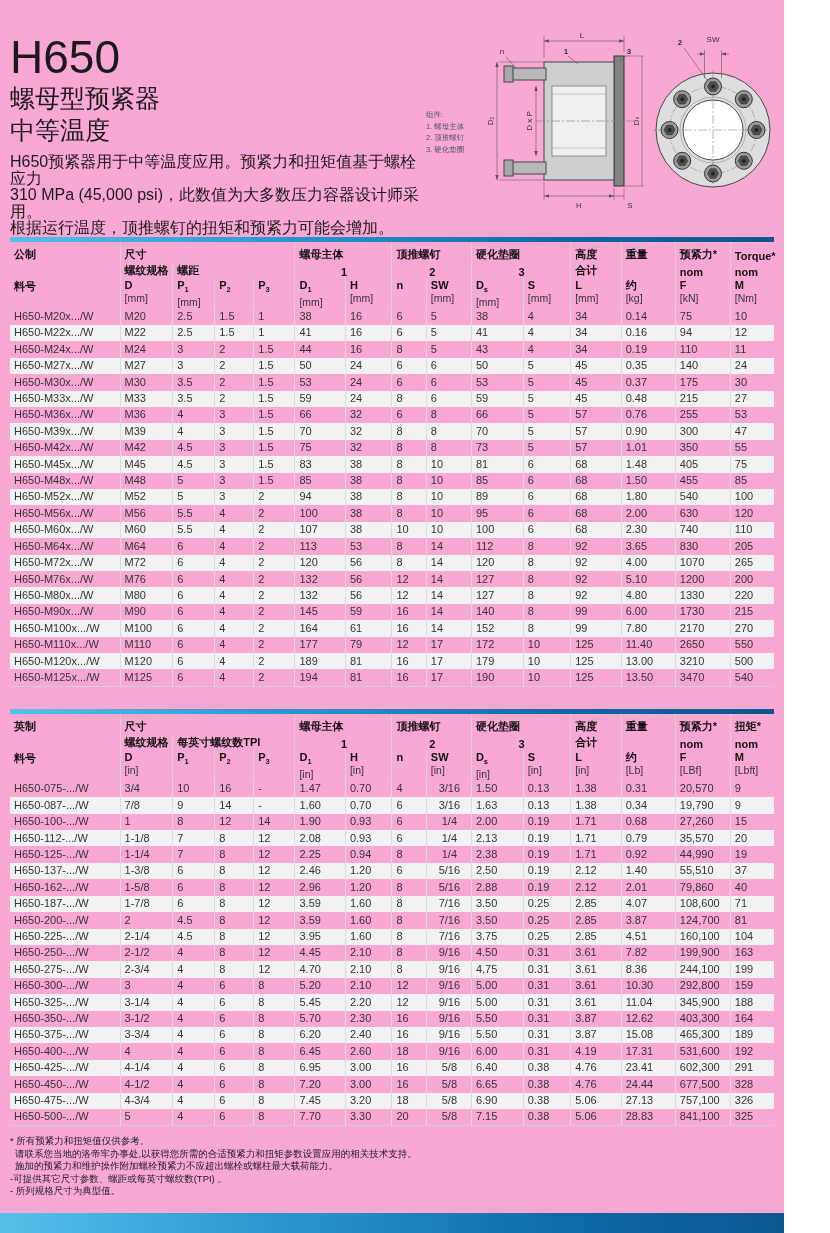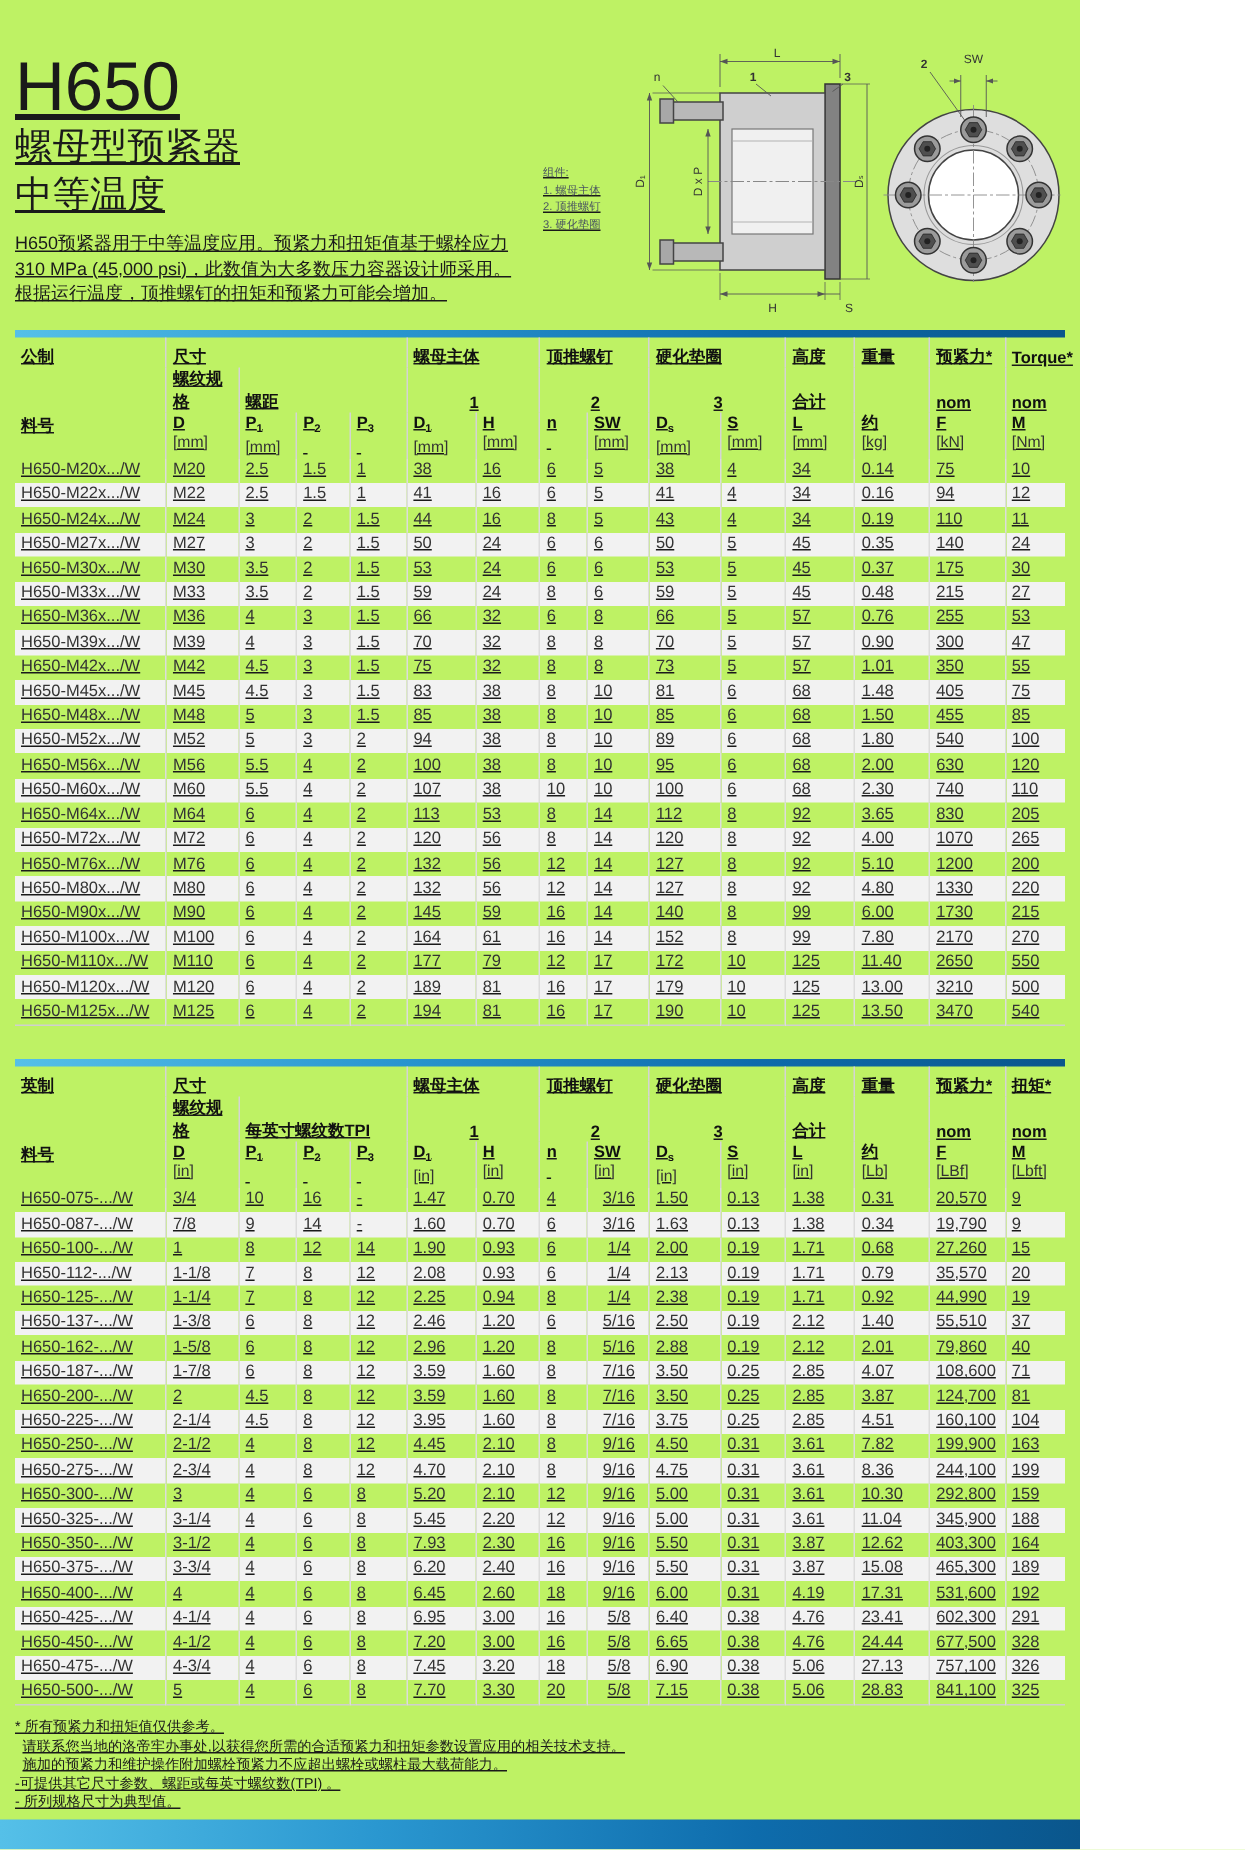--- a/index.html
+++ b/index.html
@@ -1,25 +1,25 @@
 <!DOCTYPE html>
 <html><head>
 <meta charset="utf-8">
 <style>
   html,body{margin:0;padding:0;background:#fff;}
-  .page{position:relative;width:720px;height:1233px;background:#bef264;overflow:hidden;
-        font-family:"Liberation Sans","DejaVu Sans",sans-serif;color:#1a1a1a;text-decoration:underline;}
+  .page{position:relative;width:784px;height:1233px;background:#f9a8d4;overflow:hidden;
+        font-family:"Liberation Sans","DejaVu Sans",sans-serif;color:#1a1a1a;}
   .content{padding:0 10px;}
 
   
   .hero{display:flex;justify-content:space-between;align-items:flex-start;}
   .hero-left{width:470px;}
   h1.title{font-size:46px;font-weight:400;letter-spacing:0;margin:34px 0 0 0;line-height:1.0;}
   .subtitle{font-size:25px;font-weight:400;margin:4px 0 0 0;line-height:1.12;}
-  .desc{font-size:12px;line-height:16.5px;margin:10px 0 16px 0;white-space:pre-line;color:#1a1a1a;}
+  .desc{font-size:16px;line-height:16.5px;margin:10px 0 0 0;white-space:pre-line;color:#1a1a1a;}
   .hero-right{display:flex;width:348px;margin-top:28px;}
   .legend{width:62px;margin-top:81px;font-size:7.5px;line-height:1.55;color:#4a5560;}
   .dwg{flex:none;}
   .dwg text{font-size:8px;fill:#333;font-family:"Liberation Sans","DejaVu Sans",sans-serif;}
 
   
   .table-block{}
   .grad-bar{height:5px;background:linear-gradient(90deg,#55c0e8 0%,#2a97d0 35%,#0e6cac 70%,#0a568c 100%);}
   table.dtable{width:100%;border-collapse:collapse;table-layout:fixed;font-size:11px;color:#333;
                border-bottom:1px solid #cfcfcf;}
@@ -1012,21 +1012,21 @@
               <td>11.04</td>
               <td>345,900</td>
               <td>188</td>
             </tr>
             <tr>
               <td>H650-350-.../W</td>
               <td>3-1/2</td>
               <td>4</td>
               <td>6</td>
               <td>8</td>
-              <td>7.93</td>
+              <td>5.70</td>
               <td>2.30</td>
               <td>16</td>
               <td>9/16</td>
               <td>5.50</td>
               <td>0.31</td>
               <td>3.87</td>
               <td>12.62</td>
               <td>403,300</td>
               <td>164</td>
             </tr>

